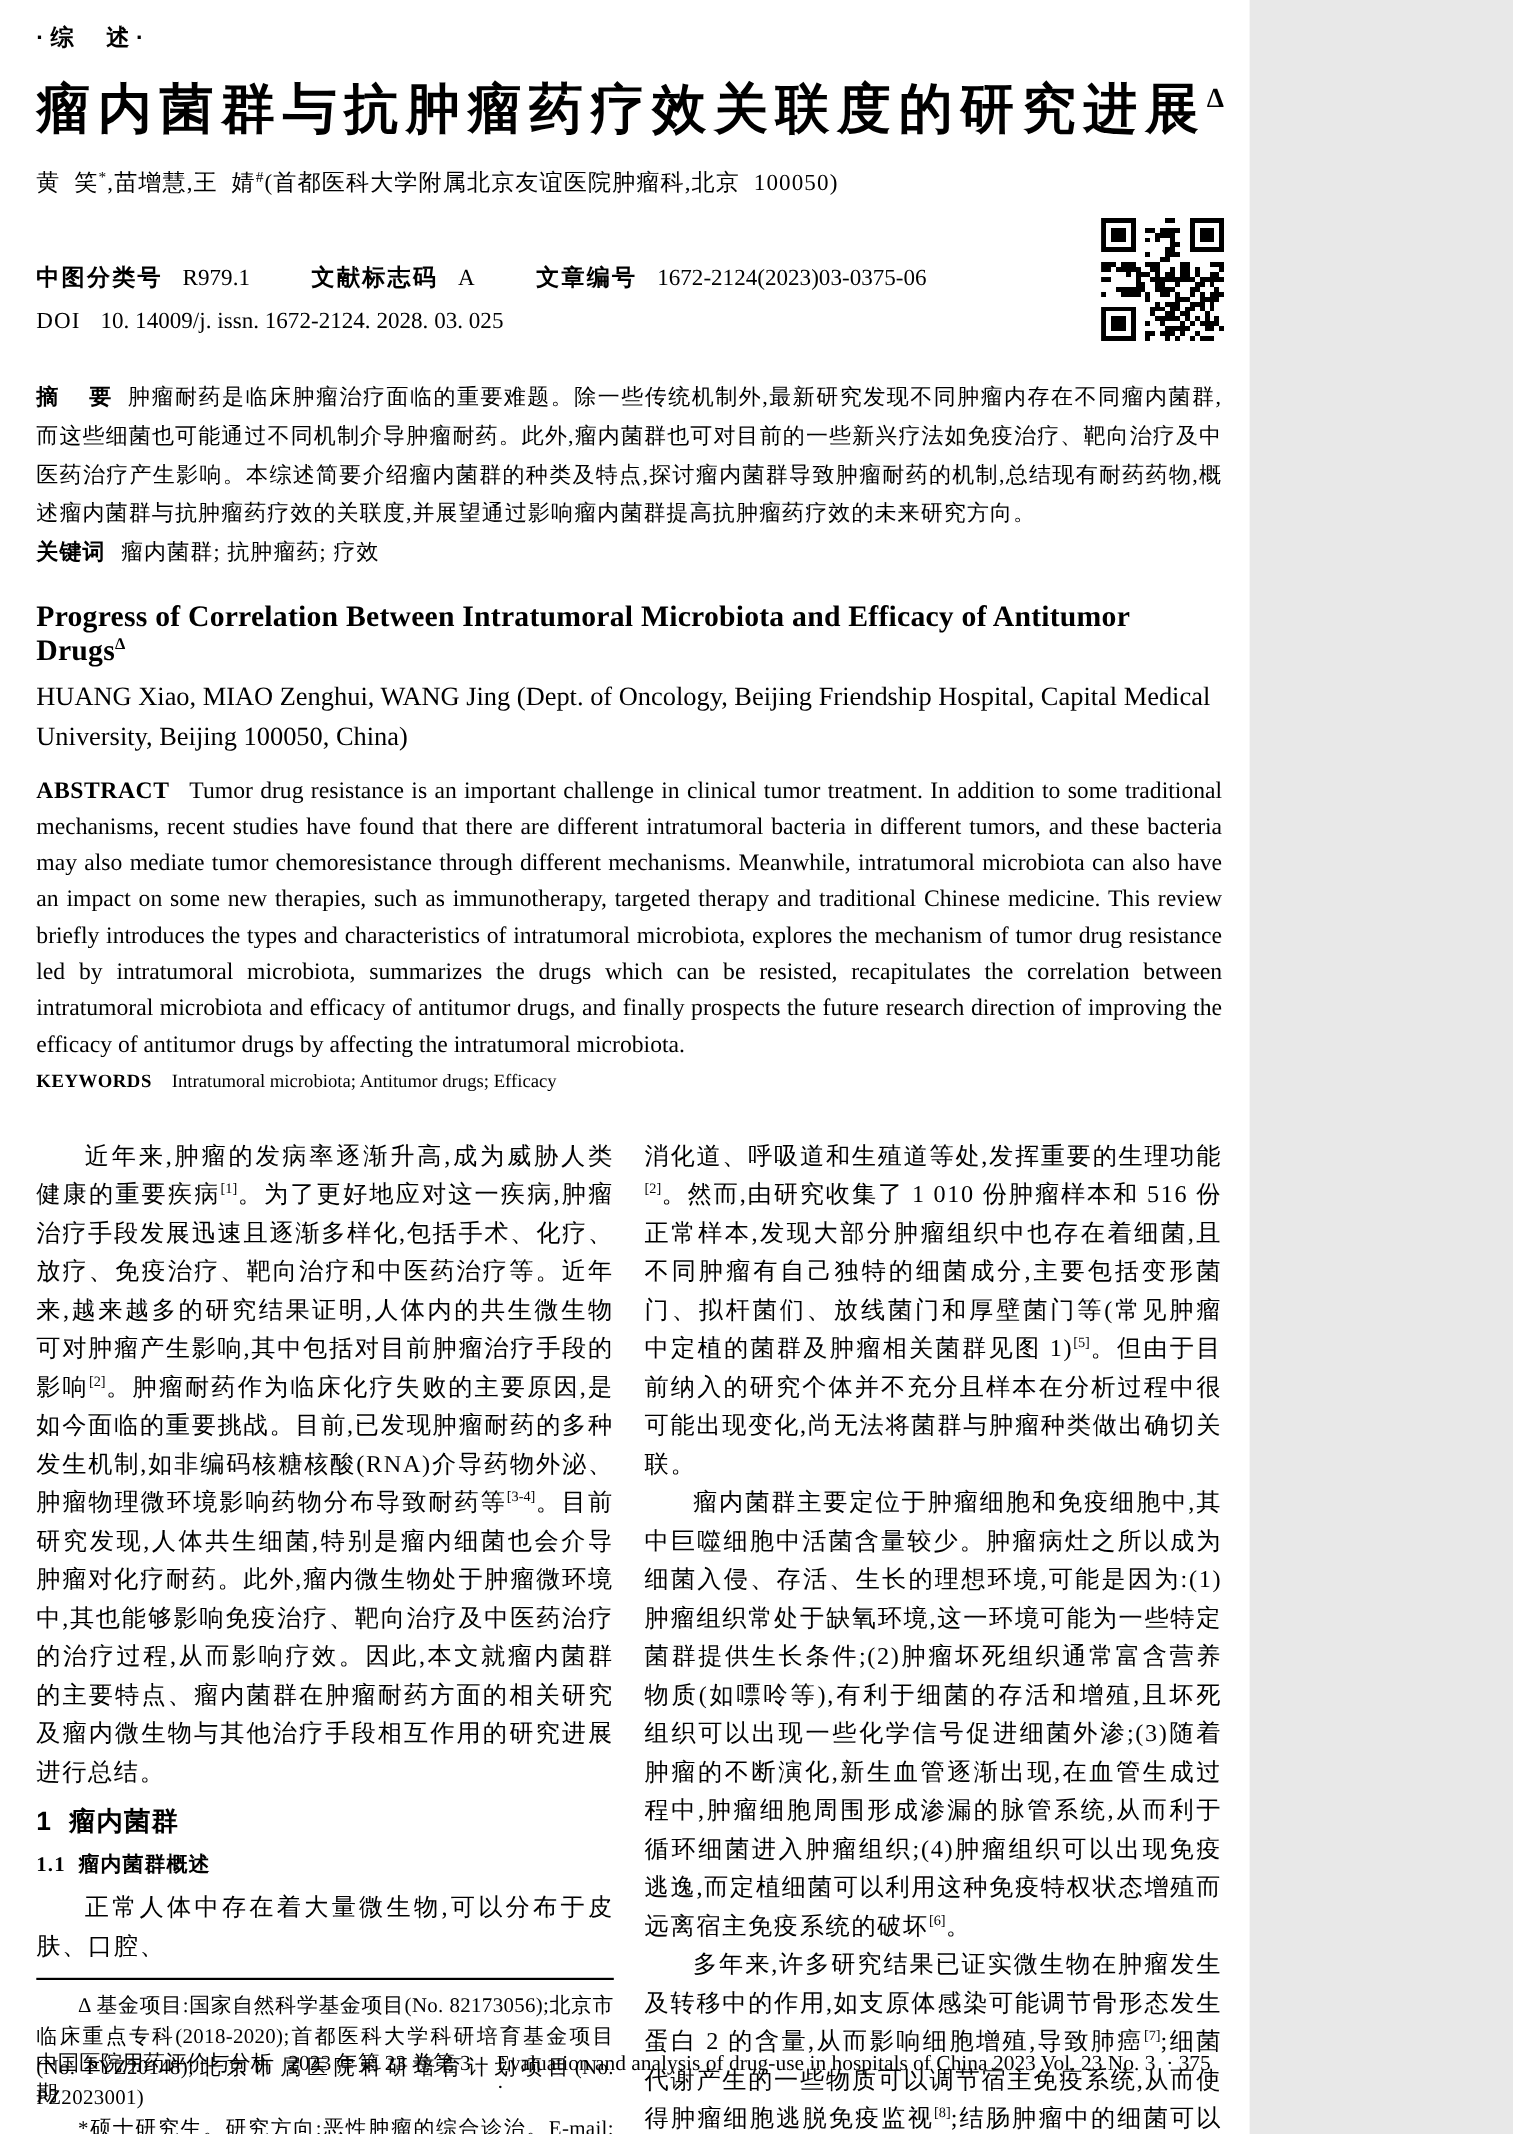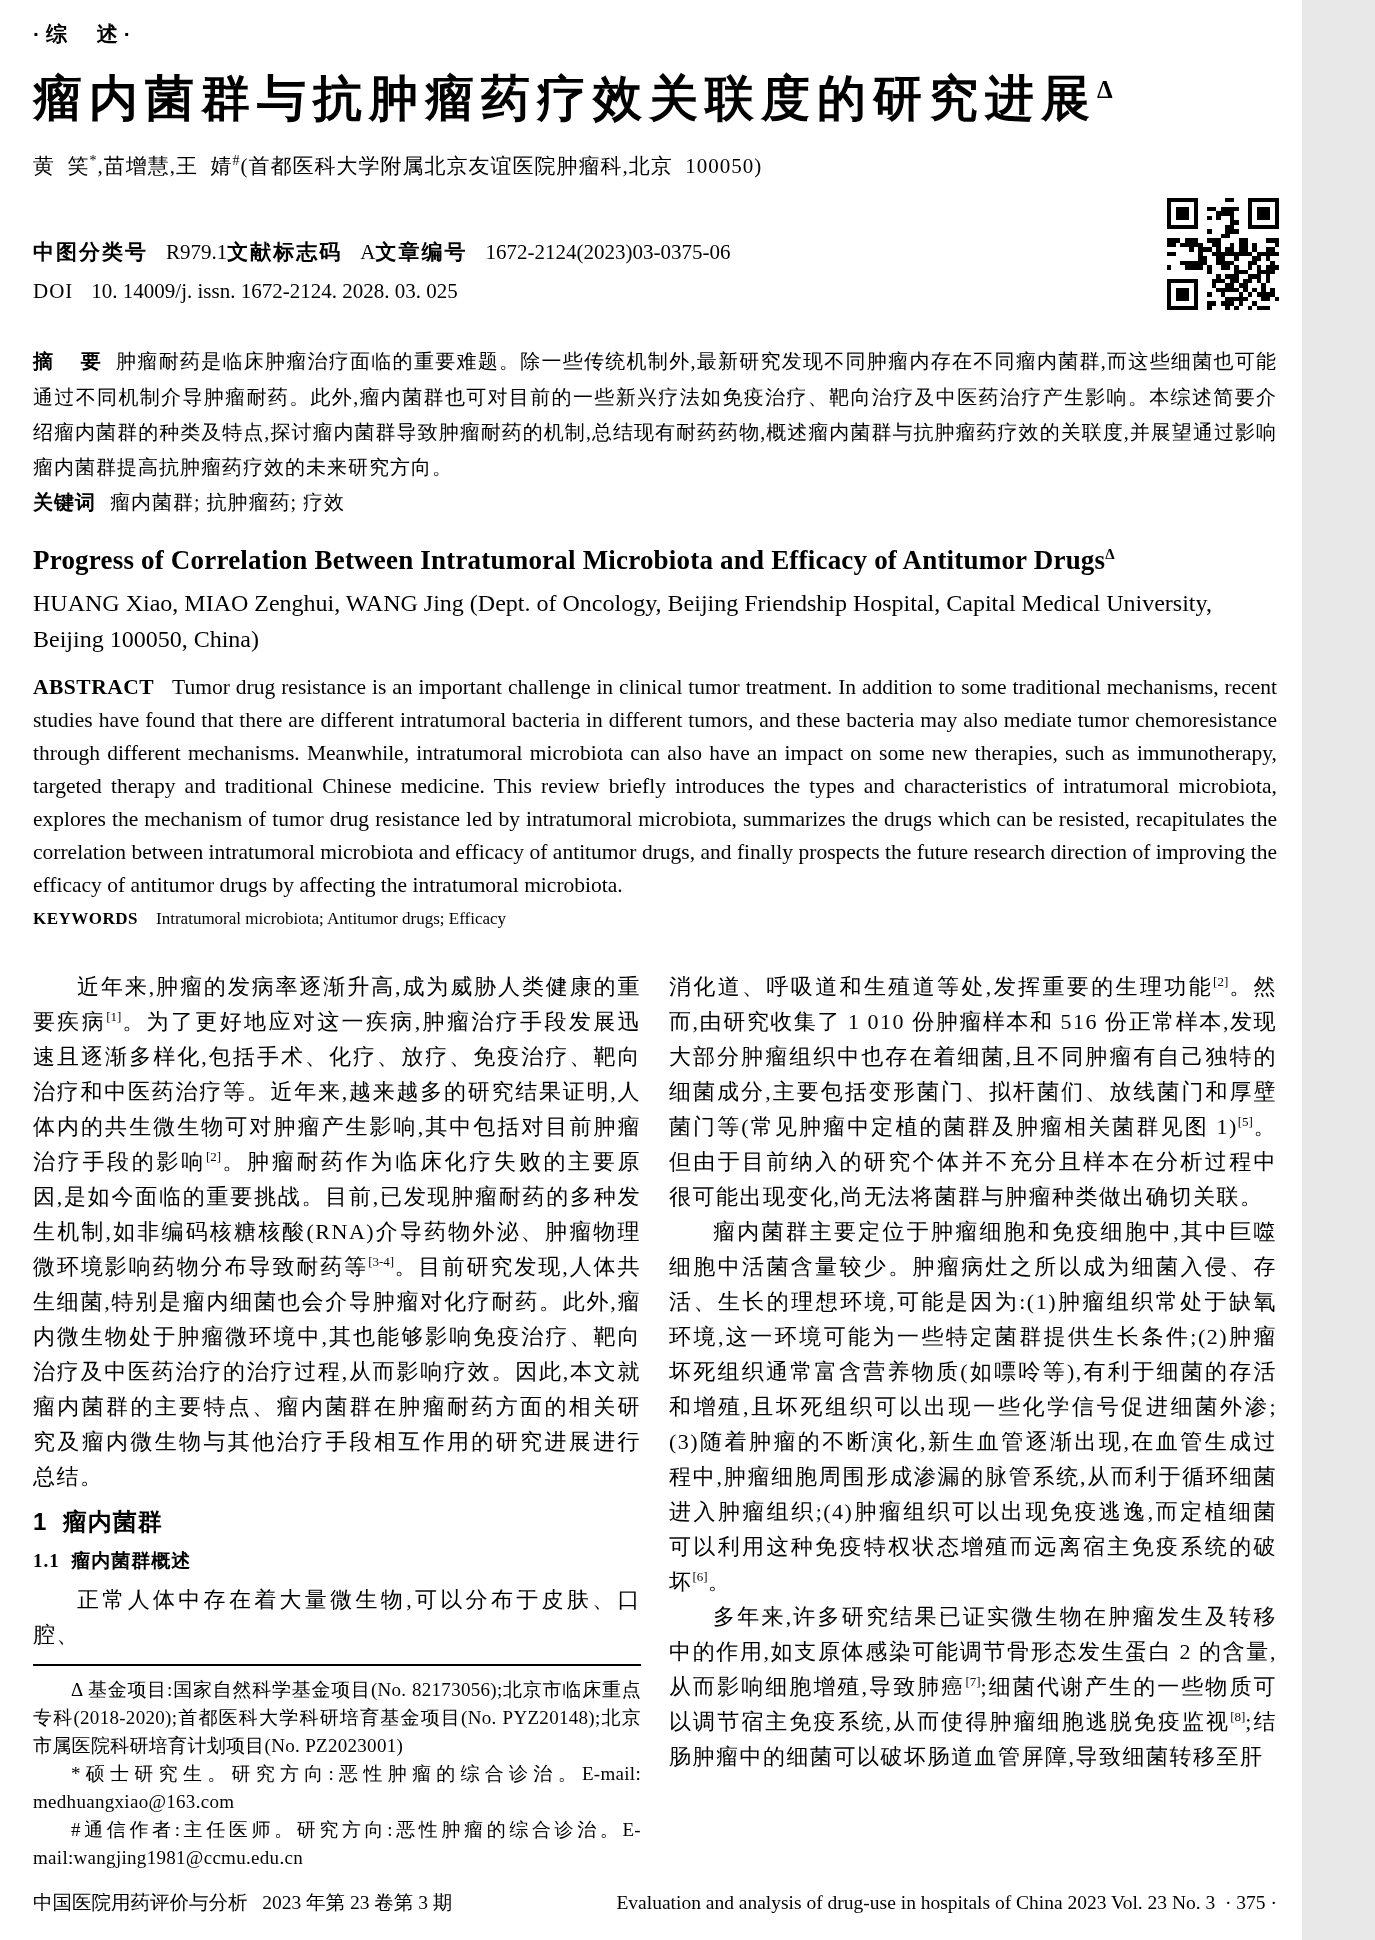--- a/index.html
+++ b/index.html
@@ -1,32 +1,32 @@
 <!DOCTYPE html>
 <html><head>
 <meta charset="utf-8">
 <style>
   html,body{margin:0;padding:0;background:#e8e8e8;}
-  .page{position:relative;width:1302px;height:1940px;box-sizing:border-box;
+  .page{position:relative;width:1136px;height:1940px;box-sizing:border-box;
         background:#ffffff;color:#000;padding:20px 25px 0 33px;overflow:hidden;
         font-family:"Liberation Serif","DejaVu Serif",serif;}
   .pre{white-space:pre-wrap;}
   sup{line-height:0;}
 
   .category{font-family:"Liberation Sans","DejaVu Sans",sans-serif;font-weight:700;
             font-size:21px;letter-spacing:6px;}
   .title-cn{margin:18px 0 0 0;font-weight:700;font-size:49px;letter-spacing:7px;
             font-family:"Liberation Serif","DejaVu Serif",serif;white-space:nowrap;}
   .title-cn sup{font-size:25px;}
   .authors-cn{margin-top:20px;font-size:21px;letter-spacing:1px;}
   .authors-cn sup{font-size:14px;}
 
   .qr{position:absolute;top:198px;right:23px;width:112px;height:112px;}
 
-  .meta-row{display:flex;align-items:baseline;margin-top:58px;font-size:21px;}
+  .meta-row{display:flex;align-items:baseline;column-gap:56px;margin-top:58px;font-size:21px;}
   .doi-row{margin-top:13px;column-gap:0;}
   .meta-group{display:inline-flex;align-items:baseline;column-gap:18px;}
   .meta-label{font-family:"Liberation Sans","DejaVu Sans",sans-serif;font-weight:700;letter-spacing:2px;}
   .meta-label-serif{font-weight:400;letter-spacing:1px;margin-right:18px;}
 
   .abstract-cn{margin:40px 0 0 0;font-size:20px;line-height:35px;letter-spacing:1px;text-align:justify;}
   .cn-label{font-family:Liberation Mono, monospace;font-weight:700;margin-right:14px;}
   .keywords-cn{margin:0;font-size:20px;line-height:35px;letter-spacing:1px;}
 
   .en{margin-top:24px;}

